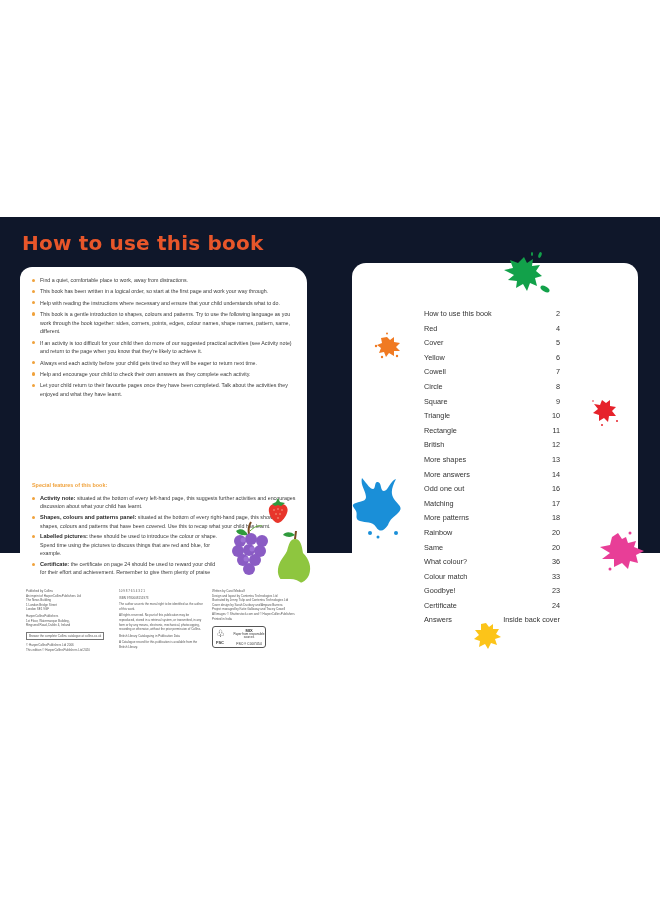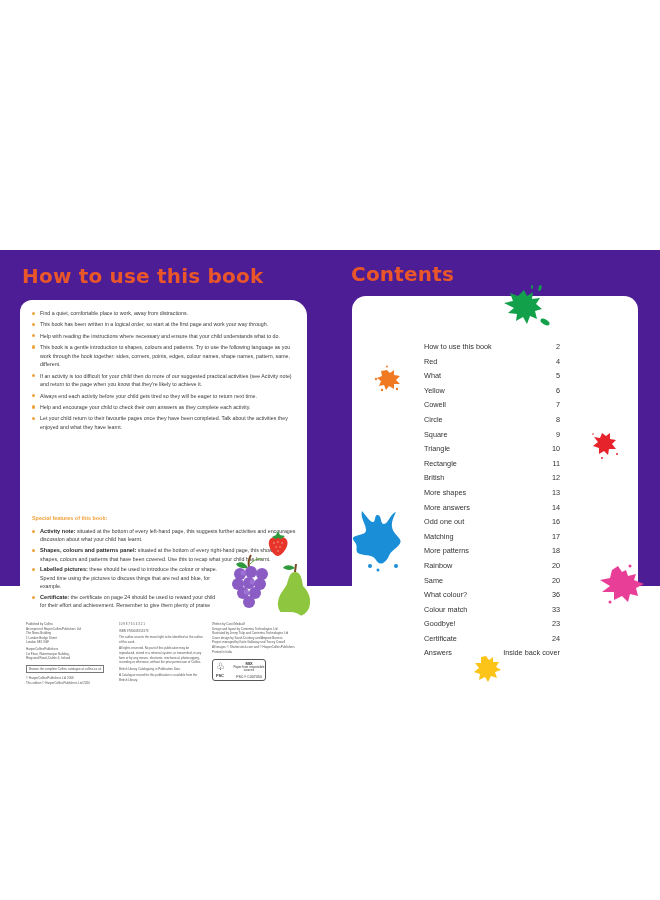--- a/index.html
+++ b/index.html
@@ -1,18 +1,18 @@
 <!DOCTYPE html>
 <html><head>
 <meta charset="utf-8">
 <style>
   * { box-sizing: border-box; margin: 0; padding: 0; }
   html, body { width: 660px; height: 900px; background: #ffffff; overflow: hidden; }
   body { font-family: "Liberation Sans", sans-serif; color: #333; position: relative; }
-  .spread { position: absolute; left: 0; top: 217px; width: 660px; height: 336px; background: #4c1d95; margin-top: 33px; }
+  .spread { position: absolute; left: 0; top: 217px; width: 660px; height: 336px; background: #0f172a; }
   .page-title { position: absolute; font-family: "DejaVu Sans", sans-serif; font-weight: bold; color: #e8562a; font-size: 20px; letter-spacing: 0.2px; }
   .left-title { left: 22px; top: 14px; }
   .right-title { left: 351px; top: 12px; }
 
   .panel { position: absolute; background: #fff; border-radius: 14px; }
   .how-panel { left: 20px; top: 50px; width: 287px; height: 401px; border-radius: 12px 16px 12px 18px; }
   .how-list { list-style: none; position: absolute; left: 12px; top: 9px; width: 268px; }
   .how-list li { position: relative; padding-left: 8px; font-size: 5.3px; line-height: 8.7px; color: #3a3a3a; margin-bottom: 2.6px; }
   .how-list li::before { content: ""; position: absolute; left: 0; top: 2.5px; width: 3.4px; height: 3.4px; border-radius: 50%; background: #f0a23c; }
   .special-heading { position: absolute; left: 12px; top: 215px; font-size: 5.4px; font-weight: bold; color: #f0a23c; }
@@ -143,34 +143,33 @@
       <div>Printed in India</div>
     </div>
     <div class="fsc">
       <span class="fsc-tree">♧</span>
       <span class="fsc-label">FSC</span>
       <div class="fsc-mix"><b>MIX</b><span>Paper from responsible sources</span></div>
       <div class="fsc-code">FSC® C007454</div>
     </div>
   </div>
 
-  <h1 class="page-title right-title">Contents</h1>
 
   <div class="panel contents-panel">
     <div class="toc">
       <div class="toc-row">
           <span>How to use this book</span>
           <span>2</span>
         </div>
       <div class="toc-row">
           <span>Red</span>
           <span>4</span>
         </div>
       <div class="toc-row">
-          <span>What</span>
+          <span>Cover</span>
           <span>5</span>
         </div>
       <div class="toc-row">
           <span>Yellow</span>
           <span>6</span>
         </div>
       <div class="toc-row">
           <span>Cowell</span>
           <span>7</span>
         </div>

